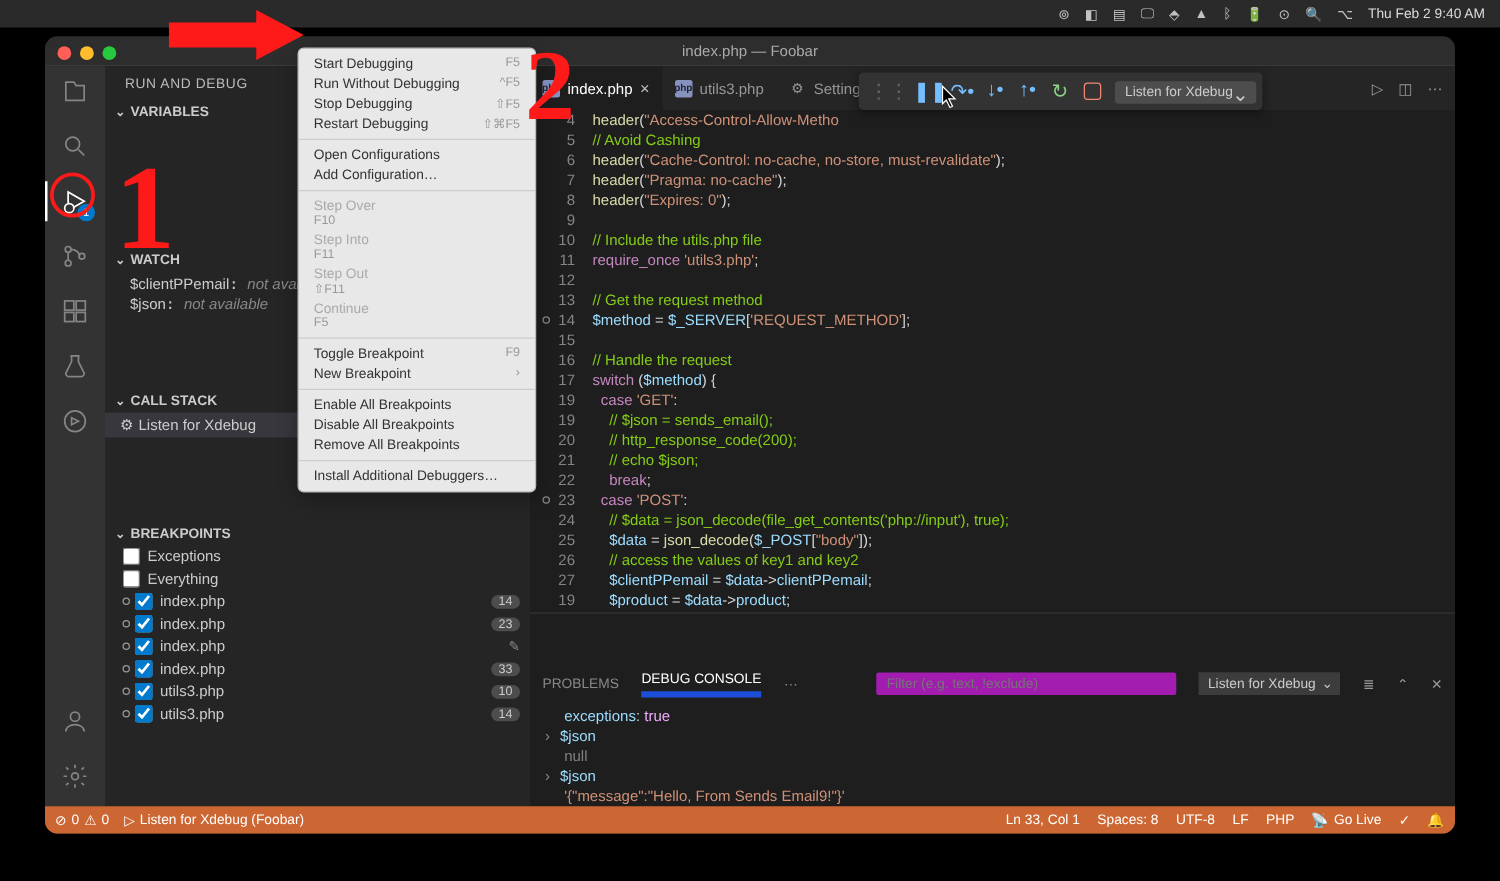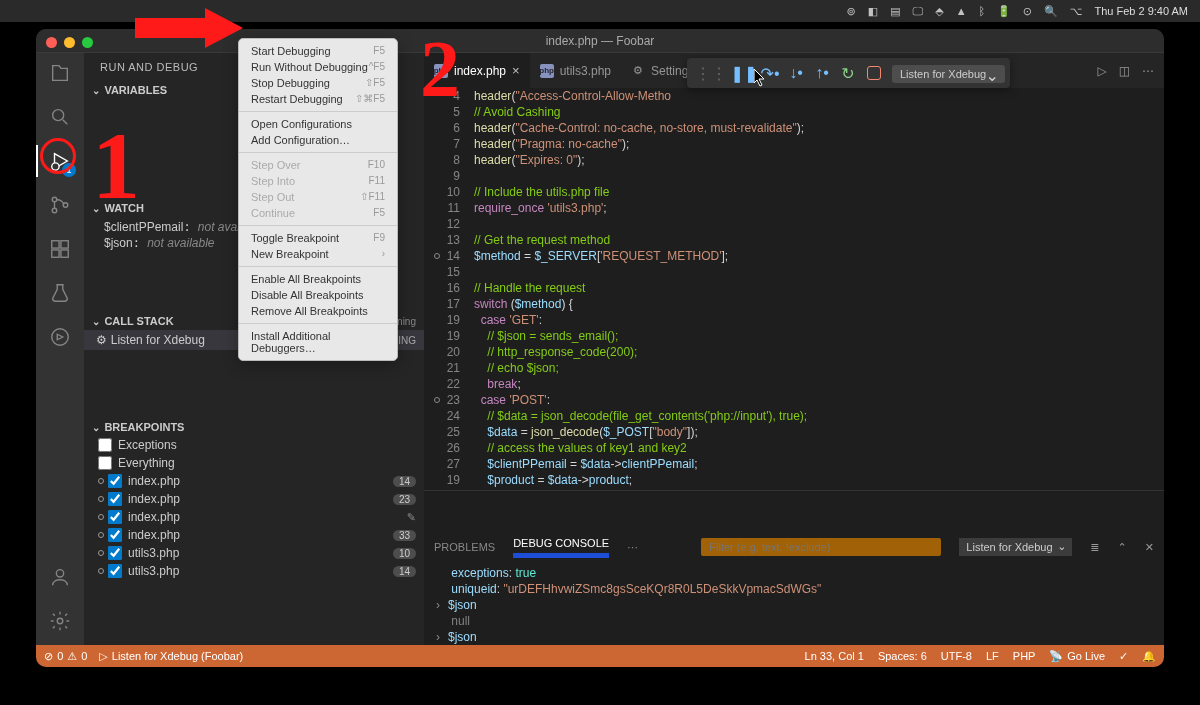--- a/index.html
+++ b/index.html
@@ -83,40 +83,40 @@
 .tok-fn { color: #dcdcaa; }
 .tok-str { color: #ce9178; }
 .tok-cmt { color: #84cc16; }
 .tok-kw { color: #c586c0; }
 .tok-var { color: #9cdcfe; }
 
 
 .panel { height: 155px; border-top: 1px solid #333; background: #1e1e1e; display: flex; flex-direction: column; }
 .panel-tabs { display: flex; align-items: center; height: 32px; padding: 0 10px; font-size: 11px; color: #888; gap: 18px; margin-top: 40px; }
 .panel-tabs .ptab.active { color: #fff; border-bottom: 5px solid #1d4ed8; padding-bottom: 4px; }
-.panel-tabs .filter { margin-left: auto; background: #a16207; border: none; color: #ccc; padding: 3px 8px; width: 240px; font-size: 11px; border-radius: 2px; }
+.panel-tabs .filter { margin-left: auto; background: #a21caf; border: none; color: #ccc; padding: 3px 8px; width: 240px; font-size: 11px; border-radius: 2px; }
 .panel-tabs select { background: #3c3c3c; color: #ccc; border: 1px solid #3c3c3c; padding: 2px 18px 2px 6px; font-size: 11px; appearance: none; }
 .panel-tabs .picon { color: #999; cursor: pointer; }
 .panel-body { flex: 1; padding: 2px 12px; font-family: Menlo, monospace; font-size: 12px; line-height: 16px; color: #ccc; overflow: hidden; }
 .panel-body .out-var { color: #9cdcfe; }
 .panel-body .out-str { color: #ce9178; }
-.panel-body .out-bool { color: #5eead4; }
+.panel-body .out-bool { color: #f0abfc; }
 .panel-body .null { color: #808080; }
 .panel-body .caret { color: #888; display: inline-block; width: 12px; }
 
 
 .statusbar { position: absolute; bottom: 0; left: 0; right: 0; height: 22px; background: #cc6633; color: #fff; display: flex; align-items: center; font-size: 11px; padding: 0 8px; gap: 12px; }
 .statusbar .left { display: flex; align-items: center; gap: 12px; }
 .statusbar .right { margin-left: auto; display: flex; align-items: center; gap: 14px; }
 .statusbar .item { display: inline-flex; align-items: center; gap: 4px; cursor: pointer; }
 
 
-.run-menu { position: absolute; left: 238px; top: 38px; width: 160px; background: #e8e8e8; border: 1px solid #bbb; border-radius: 5px; box-shadow: 0 4px 16px rgba(0,0,0,0.3); font-size: 11px; color: #333; z-index: 200; padding: 4px 0; }
+.run-menu { position: absolute; left: 238px; top: 38px; width: 191px; background: #e8e8e8; border: 1px solid #bbb; border-radius: 5px; box-shadow: 0 4px 16px rgba(0,0,0,0.3); font-size: 11px; color: #333; z-index: 200; padding: 4px 0; }
 .run-menu .mi { display: flex; justify-content: space-between; padding: 2px 12px; cursor: pointer; }
-.run-menu .mi.disabled { color: #aaa; }
+.run-menu .mi.disabled { color: #aaa; flex-direction: column; }
 .run-menu .mi .sc { color: #999; font-size: 10px; }
 .run-menu hr { border: none; border-top: 1px solid #ccc; margin: 4px 0; }
 
 
 .ann-arrow { position: absolute; left: 135px; top: 6px; z-index: 300; pointer-events: none; }
 .ann-1 { position: absolute; left: 92px; top: 110px; color: #ff1a1a; font-size: 96px; font-weight: 700; font-family: Georgia, serif; z-index: 300; pointer-events: none; }
 .ann-circle { position: absolute; left: 40px; top: 138px; width: 36px; height: 36px; border: 3px solid #ff1a1a; border-radius: 50%; z-index: 300; pointer-events: none; }
 .ann-2 { position: absolute; left: 420px; top: 24px; color: #ff1a1a; font-size: 80px; font-weight: 700; font-family: Georgia, serif; z-index: 300; pointer-events: none; }
 .cursor-img { position: absolute; left: 753px; top: 68px; z-index: 310; pointer-events: none; }
 
@@ -372,40 +372,39 @@
           <span class="ptab active">DEBUG CONSOLE</span>
           <span>⋯</span>
           <input class="filter" placeholder="Filter (e.g. text, !exclude)" style="">
           <div class="cfg-wrap"><select><option>Listen for Xdebug</option></select></div>
           <span class="picon">≣</span>
           <span class="picon">⌃</span>
           <span class="picon">✕</span>
         </div>
         <div class="panel-body" id="panel-body">
             <div><span class="caret"> </span>  <span class="out-var">exceptions</span>: <span class="out-bool">true</span></div>
-            <div><span class="caret"> </span>  <span class="out-var">uniqueid</span>: <span class="out-str">"urDEFHhvwiZSmc8gsSceKQr8R0L5DeSkkVpmacSdWGs"</span></div>
             <div><span class="caret">›</span><span class="out-var">$json</span></div>
             <div><span class="caret"> </span>  <span class="null">null</span></div>
             <div><span class="caret">›</span><span class="out-var">$json</span></div>
             <div><span class="caret"> </span>  <span class="out-str">'{"message":"Hello, From Sends Email9!"}'</span></div>
             <div><span class="caret">›</span><span class="out-var">$json</span></div>
             <div><span class="caret"> </span>  <span class="out-str">'{"message":"Hello, From Sends Email9!"}'</span></div>
           </div>
       </div>
     </div>
   </div>
 
   <div class="statusbar">
     <div class="left">
       <span class="item">⊘ <span>0</span>  ⚠ <span>0</span></span>
       <span class="item">▷ <span>Listen for Xdebug (Foobar)</span></span>
     </div>
     <div class="right">
       <span class="item">Ln 33, Col 1</span>
-      <span class="item">Spaces: 6</span>
+      <span class="item">Spaces: 8</span>
       <span class="item">UTF-8</span>
       <span class="item">LF</span>
       <span class="item">PHP</span>
       <span class="item">📡 <span>Go Live</span></span>
       <span class="item">✓</span>
       <span class="item">🔔</span>
     </div>
   </div>
 </div>
 

